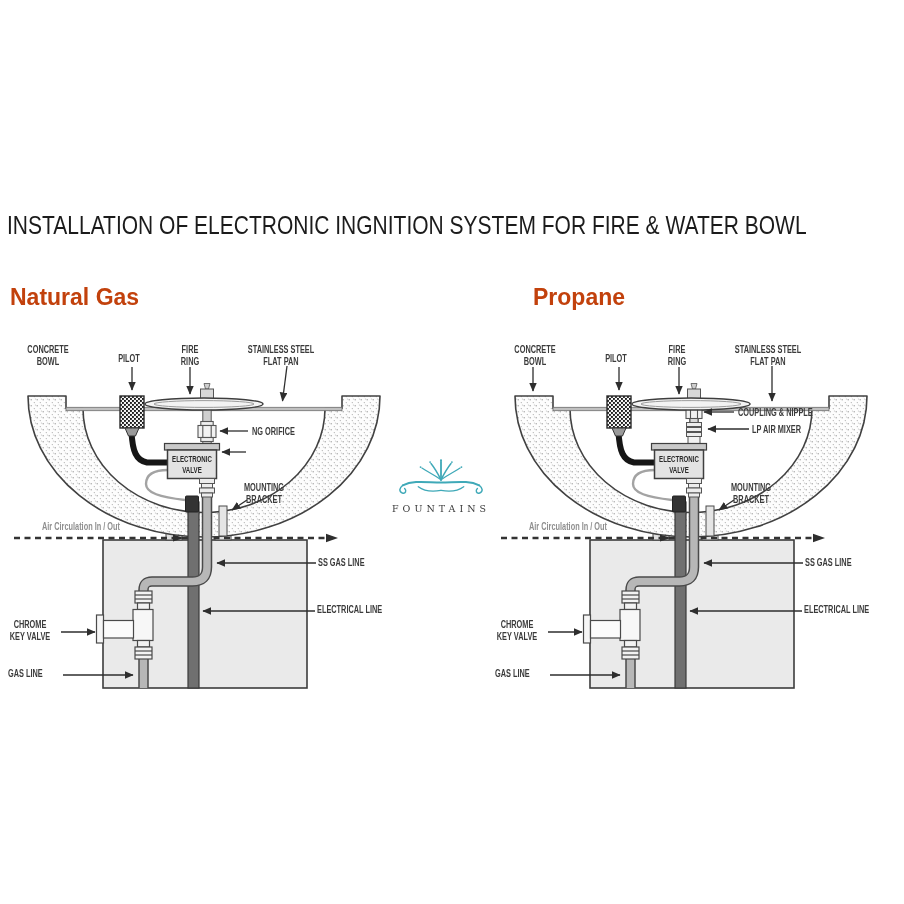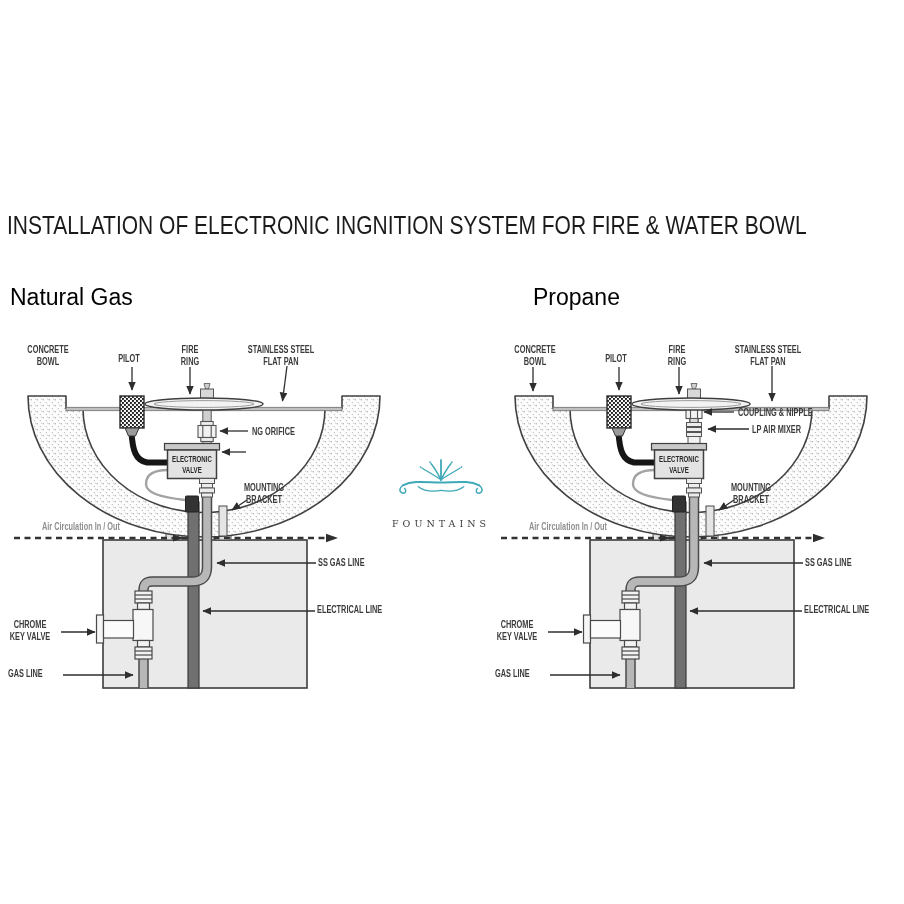--- a/index.html
+++ b/index.html
@@ -1,35 +1,35 @@
 <!DOCTYPE html>
 <html><head>
 <meta charset="utf-8">
 <style>
   html,body{margin:0;padding:0;background:#fff;}
   .page{position:relative;width:904px;height:904px;background:#ffffff;overflow:hidden;
         font-family:"Liberation Sans",sans-serif;}
   .title{position:absolute;left:7px;top:211px;font-size:25px;font-weight:400;color:#1b1b1b;
          white-space:nowrap;transform:scaleX(0.84);transform-origin:left top;}
-  .heading{position:absolute;top:284px;font-size:23px;font-weight:400;color:#000000;}
+  .heading{position:absolute;top:284px;font-size:23px;font-weight:700;color:#c2410c;}
   .diag{position:absolute;top:320px;width:452px;height:400px;padding-left:36px;}
   .diag svg{position:absolute;left:0;top:0;}
   .lbl{position:absolute;font-size:10.5px;font-weight:700;color:#3b3b3b;line-height:1.12;
        white-space:pre-line;transform:scaleX(0.7);}
   .lbl.c{text-align:center;transform-origin:center top;width:120px;}
   .lbl.l{transform-origin:left top;white-space:nowrap;}
   .lbl.gray{color:#8f8f8f;}
   .vlbl{position:absolute;left:132px;top:134px;width:120px;text-align:center;
         font-size:8.5px;font-weight:700;color:#2a2a2a;line-height:1.35;white-space:pre-line;
         transform:scaleX(0.72);transform-origin:center top;}
   .logo{position:absolute;left:361px;top:458px;width:160px;text-align:center;}
   .logo-name{font-family:"DejaVu Serif",serif;font-size:21px;letter-spacing:2px;color:#1b1b1b;
              margin-top:-3px;white-space:nowrap;}
   .logo-sub{font-family:"DejaVu Serif",serif;font-size:9.5px;letter-spacing:4px;color:#3a3a3a;
-            margin-top:16px;white-space:nowrap;}
+            margin-top:1px;white-space:nowrap;}
 </style>
 </head>
 <body>
 
 <div class="page">
 
   <div class="title">INSTALLATION OF ELECTRONIC INGNITION SYSTEM FOR FIRE &amp; WATER BOWL</div>
   <div class="heading" style="left:10px;">Natural Gas</div>
   <div class="heading" style="left:533px;">Propane</div>
 

